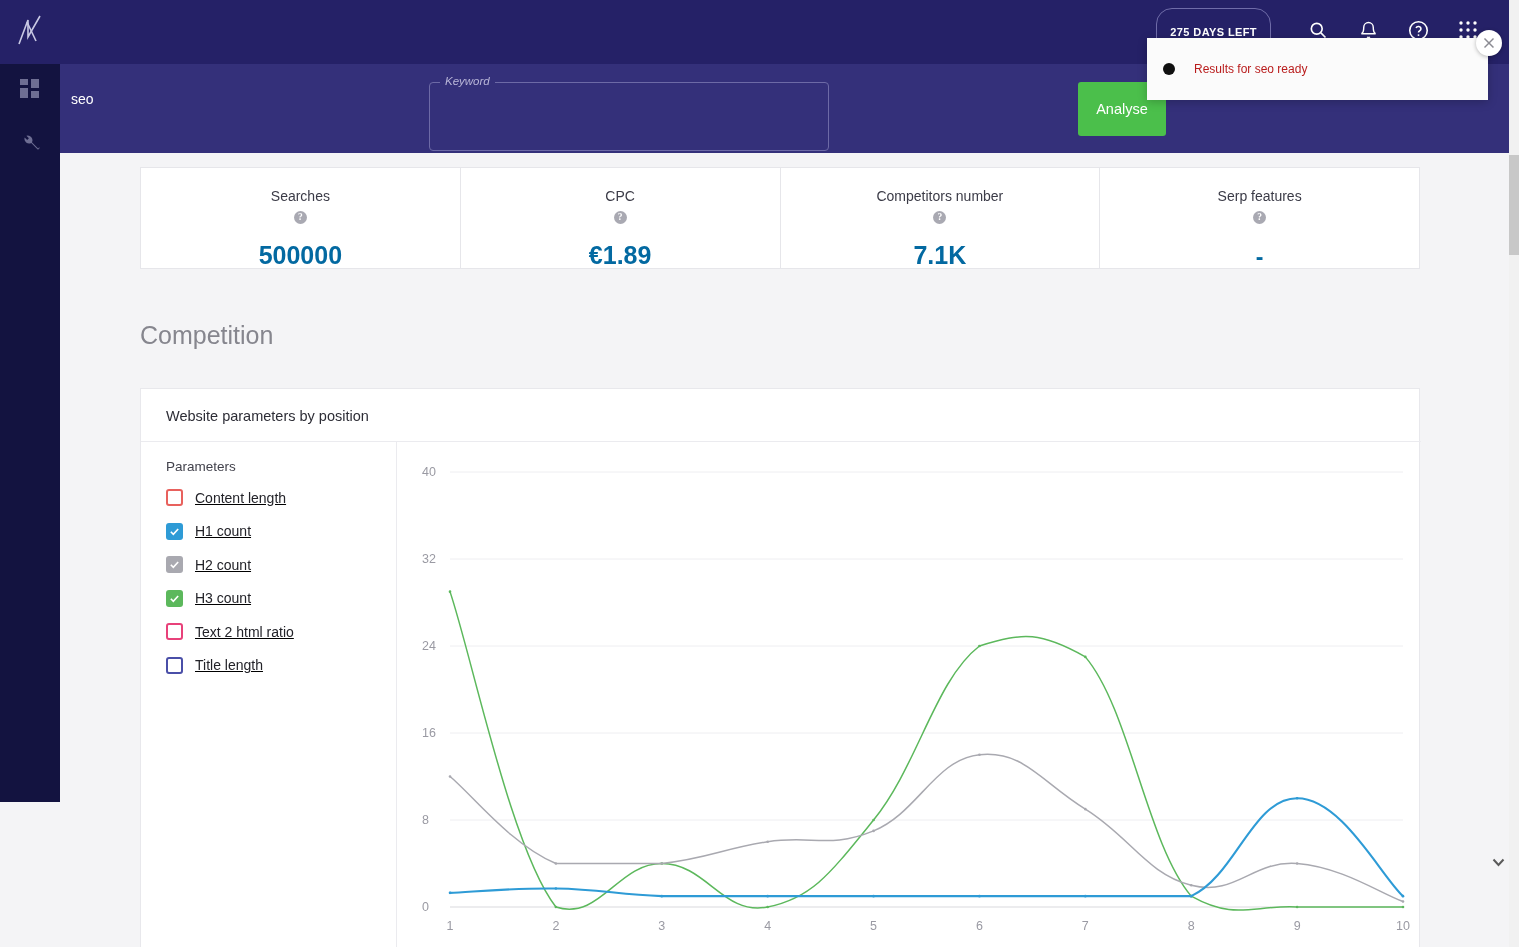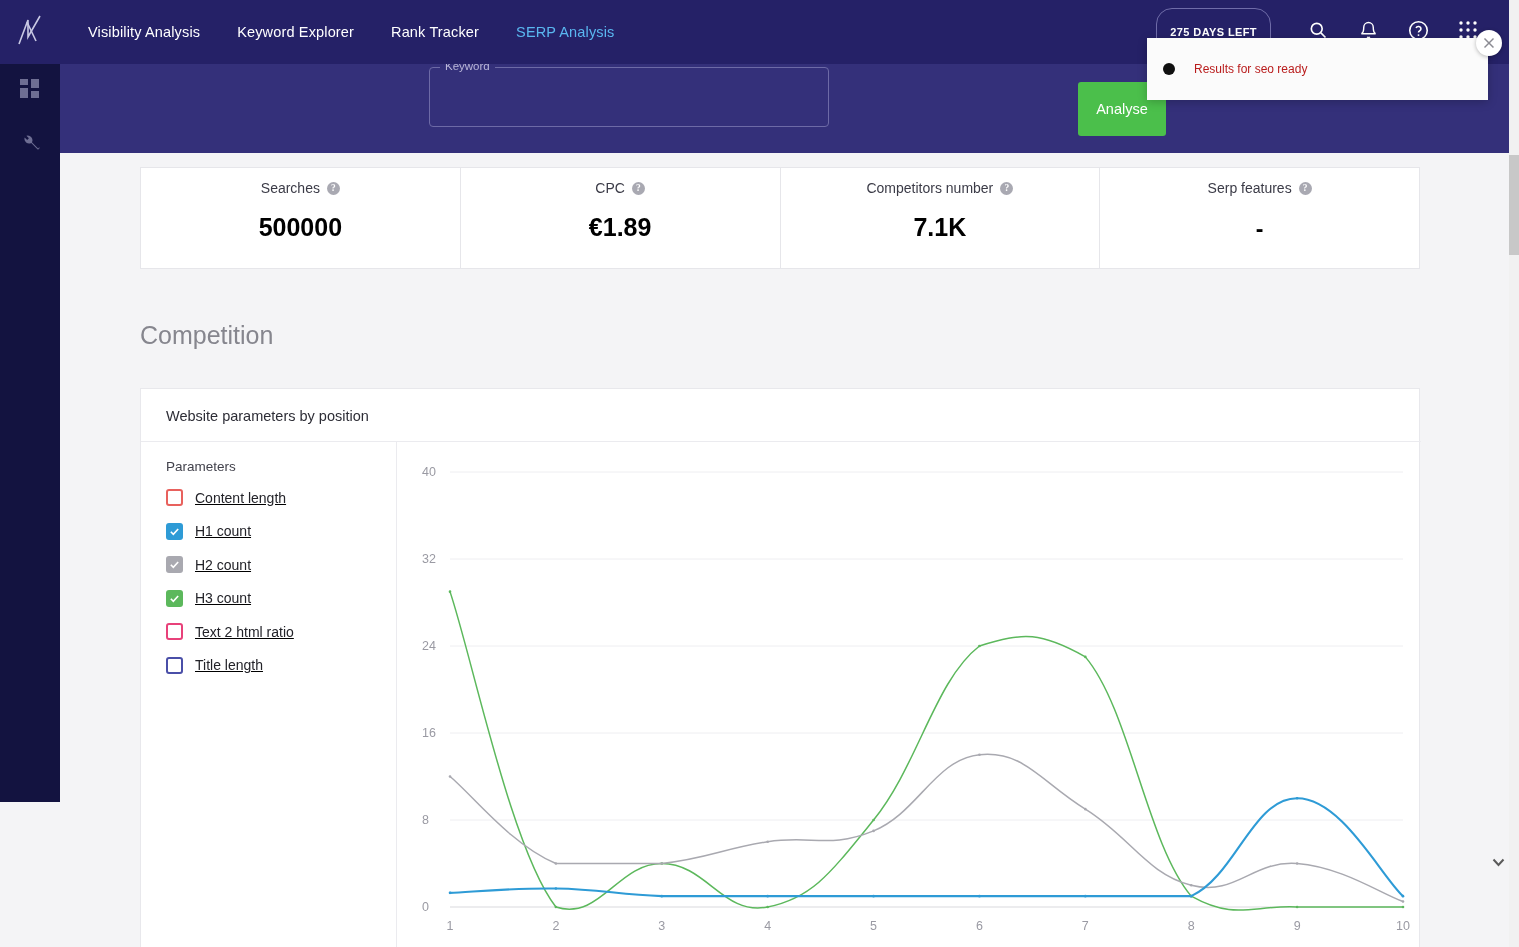--- a/index.html
+++ b/index.html
@@ -84,21 +84,21 @@
     border-radius: 4px;
     background: transparent;
   }
   .field-legend {
     position: absolute; top: -8px; left: 10px;
     background: #34307a;
     padding: 0 5px;
     color: #b9b6d8; font-size: 11.5px;
   }
   #keyword-field {
-    left: 369px; top: 3px; width: 400px; height: 60px;
+    left: 369px; top: 18px; width: 400px; height: 69px; font-style: italic;
   }
   #keyword-value {
     position: absolute; left: 11px; top: 27px;
     color: #ffffff; font-size: 14px;
     background: transparent; border: none; outline: none;
     width: 370px;
     font-family: "Liberation Sans", sans-serif;
   }
   #country-field {
     left: 793px; top: 18px; width: 200px; height: 54px;
@@ -176,34 +176,34 @@
     border: 1px solid #e6e6ea;
     display: flex;
   }
   .metric {
     flex: 1; position: relative;
     border-right: 1px solid #e6e6ea;
     display: flex; flex-direction: column; align-items: center;
   }
   .metric:last-child { border-right: none; }
   .metric-head {
-    margin-top: 12px;
-    display: flex; align-items: center; gap: 7px;
+    margin-top: 20px;
+    display: flex; align-items: center; gap: 7px; flex-direction: column;
   }
   .metric-label { font-size: 14px; color: #3b3b47; }
   .help-dot {
     width: 13px; height: 13px; border-radius: 50%;
     background: #a9a9b2; color: #ffffff;
     font-size: 9.5px; line-height: 13px; text-align: center;
     font-weight: bold; cursor: pointer;
     font-family: "Liberation Serif", serif;
   }
   .metric-value {
     margin-top: 17px;
-    font-size: 25px; color: #000000; font-weight: bold;
+    font-size: 25px; color: #0369a1; font-weight: bold;
   }
   .metric-value.dash { font-size: 23px; margin-top: 20px; }
 
   
   #competition-title {
     position: absolute; left: 80px; top: 168px;
     font-size: 25px; color: #86868e; font-weight: normal;
   }
 
   
@@ -279,26 +279,20 @@
   <div class="rail-btn">
     <span>
       <svg width="20" height="20" viewBox="0 0 24 24" fill="#b9b9d8">
         <path d="M21.7 18.6l-7.4-7.4a5.6 5.6 0 0 0-6.6-7.9l3 3-2.1 2.1-3-3a5.6 5.6 0 0 0 7.9 6.6l7.4 7.4a1 1 0 0 0 1.4 0l.8-.8a1 1 0 0 0 0-1.4z"></path>
       </svg>
     </span>
   </div>
 </div>
 
 <div id="topbar">
-  <nav id="nav-links">
-    <span class="nav-link">Visibility Analysis</span>
-    <span class="nav-link">Keyword Explorer</span>
-    <span class="nav-link">Rank Tracker</span>
-    <span class="nav-link active">SERP Analysis</span>
-  </nav>
 
   <div id="topbar-right">
     <div id="days-left-pill">275 DAYS LEFT</div>
 
     <div class="top-icon">
       <span>
         <svg width="20" height="20" viewBox="0 0 24 24" fill="none" stroke="#ffffff" stroke-width="2">
           <circle cx="10.5" cy="10.5" r="6.5"></circle>
             <line x1="15.5" y1="15.5" x2="21" y2="21"></line>
         </svg>
@@ -340,20 +334,21 @@
       </span>
     </div>
   </div>
 </div>
 
 <div id="search-strip">
 
   <div class="field-outline" id="keyword-field">
     <span class="field-legend">Keyword</span>
   </div>
+  <input id="keyword-value" type="text" value="seo" style="">
 
 
   <button id="analyse-btn">Analyse</button>
 </div>
 
 <div id="toast">
   <span id="toast-dot"></span>
   <span id="toast-text">Results for  seo ready</span>
   <span id="toast-close">
     <svg width="12" height="12" viewBox="0 0 12 12" stroke="#8b8b93" stroke-width="1.5">

